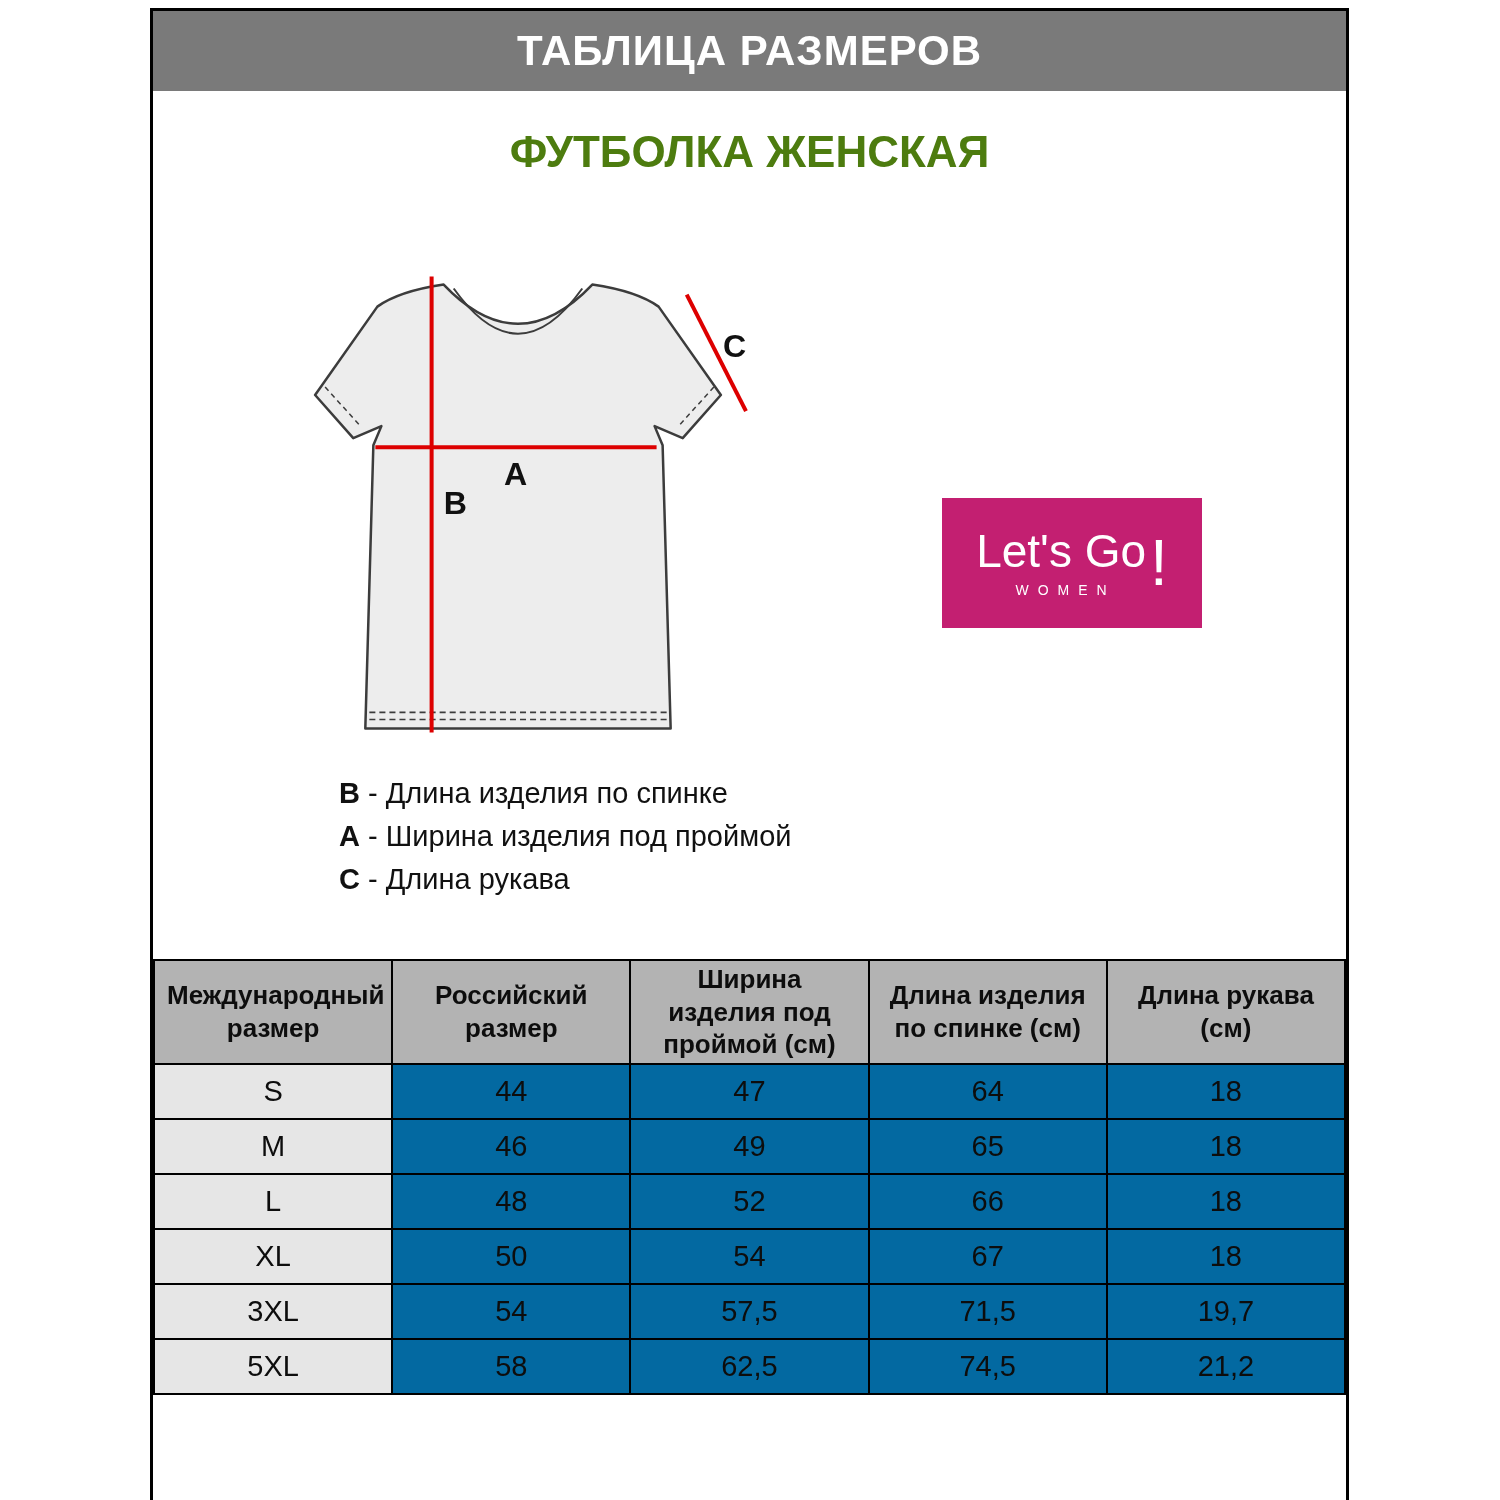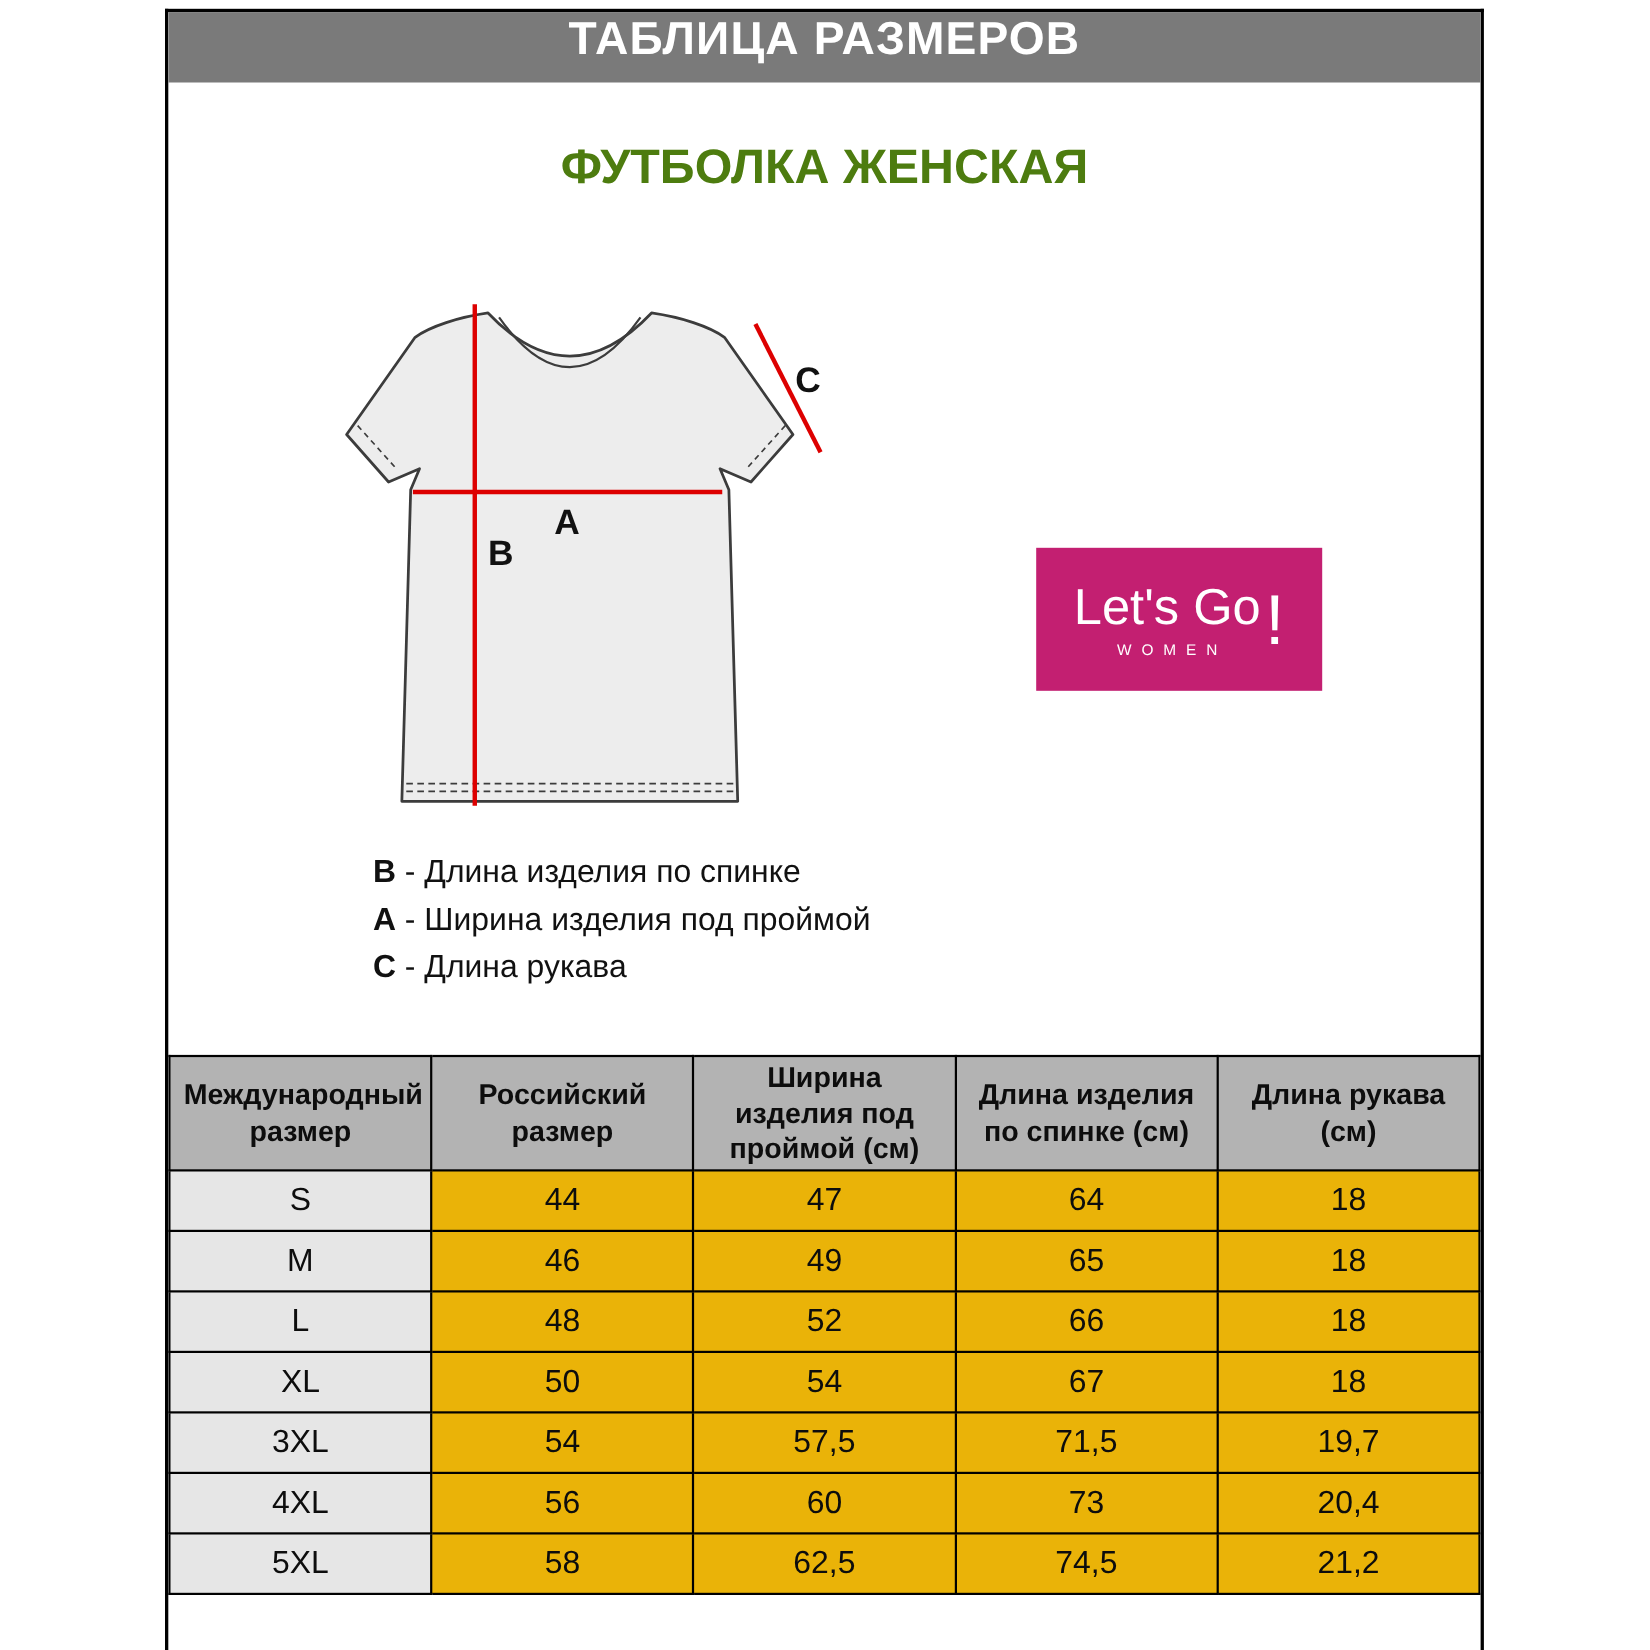--- a/index.html
+++ b/index.html
@@ -1,38 +1,38 @@
 <!DOCTYPE html>
 <html><head>
 <meta charset="utf-8">
 <style>
   html,body{margin:0;padding:0;background:#fff;font-family:"Liberation Sans",sans-serif;}
   #canvas{position:relative;width:1500px;height:1500px;background:#fff;overflow:hidden;}
   .frame{position:absolute;left:150px;top:8px;width:1199px;height:1492px;
          border:3px solid #000;border-bottom:none;box-sizing:border-box;
          overflow:hidden;background:#fff;}
-  .header-bar{height:64px;background:#7a7a7a;display:flex;justify-content:center;}
+  .header-bar{height:80px;background:#7a7a7a;display:flex;align-items:center;justify-content:center;}
   .header-bar .title{color:#fff;font-size:42px;font-weight:bold;letter-spacing:1px;}
   .subtitle{position:absolute;top:116px;left:0;width:100%;text-align:center;
             font-size:44px;font-weight:bold;color:#4d7c0f;}
   .tshirt{position:absolute;left:138px;top:262px;}
   .legend{position:absolute;left:186px;top:766px;font-size:29px;color:#111;}
   .legend-item{margin-bottom:10px;}
   .legend-key{font-weight:bold;}
   .logo{position:absolute;left:765px;top:487px;width:260px;height:130px;
         display:flex;align-items:center;justify-content:center;color:#fff;margin-left:24px;}
   .logo-left{display:flex;flex-direction:column;align-items:center;}
   .logo-main{font-size:46px;line-height:1;}
   .logo-women{font-size:14px;letter-spacing:9px;margin-top:8px;text-indent:9px;}
   .logo-bang{font-size:64px;line-height:0.95;margin-left:4px;}
   table.size-table{position:absolute;left:0;top:948px;width:100%;
                    border-collapse:collapse;table-layout:fixed;}
   .size-table th,.size-table td{border:2px solid #000;text-align:center;vertical-align:middle;color:#0d0d0d;}
   .size-table th{background:#b3b3b3;font-size:26px;font-weight:bold;height:84px;padding:2px 12px;line-height:1.25;}
-  .size-table td{font-size:29px;height:51px;background:#eab308;}
+  .size-table td{font-size:29px;height:51px;background:#0369a1;}
   .size-table td.first-col{background:#e6e6e6;}
 </style>
 </head>
 <body>
 
 <div id="canvas">
   <div class="frame">
 
     <div class="header-bar">
       <div class="title">ТАБЛИЦА РАЗМЕРОВ</div>
@@ -132,27 +132,20 @@
             <td>18</td>
           </tr>
           <tr>
             <td class="first-col">3XL</td>
             <td>54</td>
             <td>57,5</td>
             <td>71,5</td>
             <td>19,7</td>
           </tr>
           <tr>
-            <td class="first-col">4XL</td>
-            <td>56</td>
-            <td>60</td>
-            <td>73</td>
-            <td>20,4</td>
-          </tr>
-          <tr>
             <td class="first-col">5XL</td>
             <td>58</td>
             <td>62,5</td>
             <td>74,5</td>
             <td>21,2</td>
           </tr>
         </tbody>
     </table>
 
   </div>

